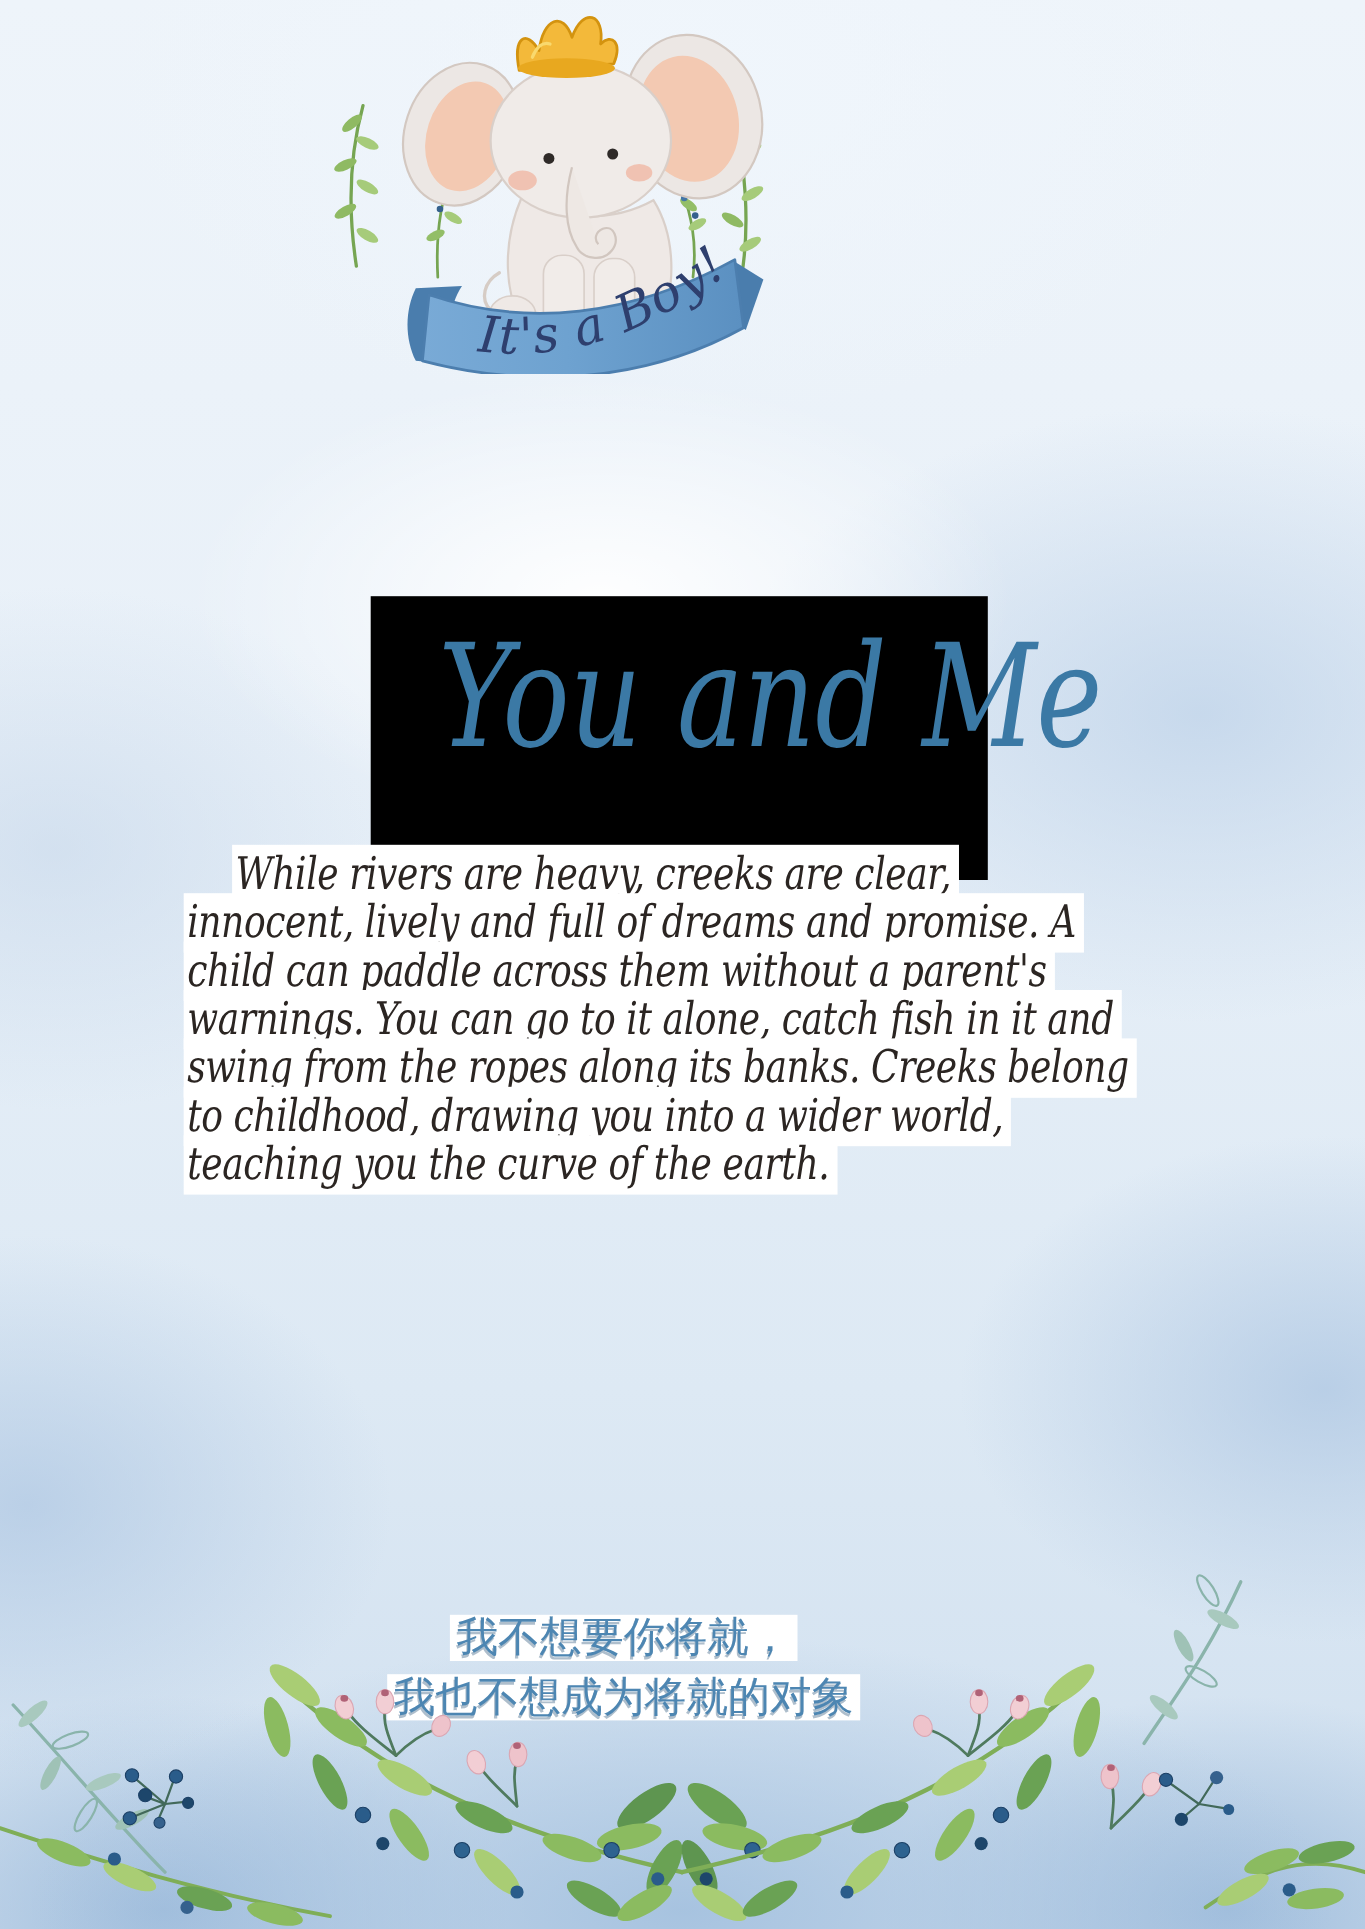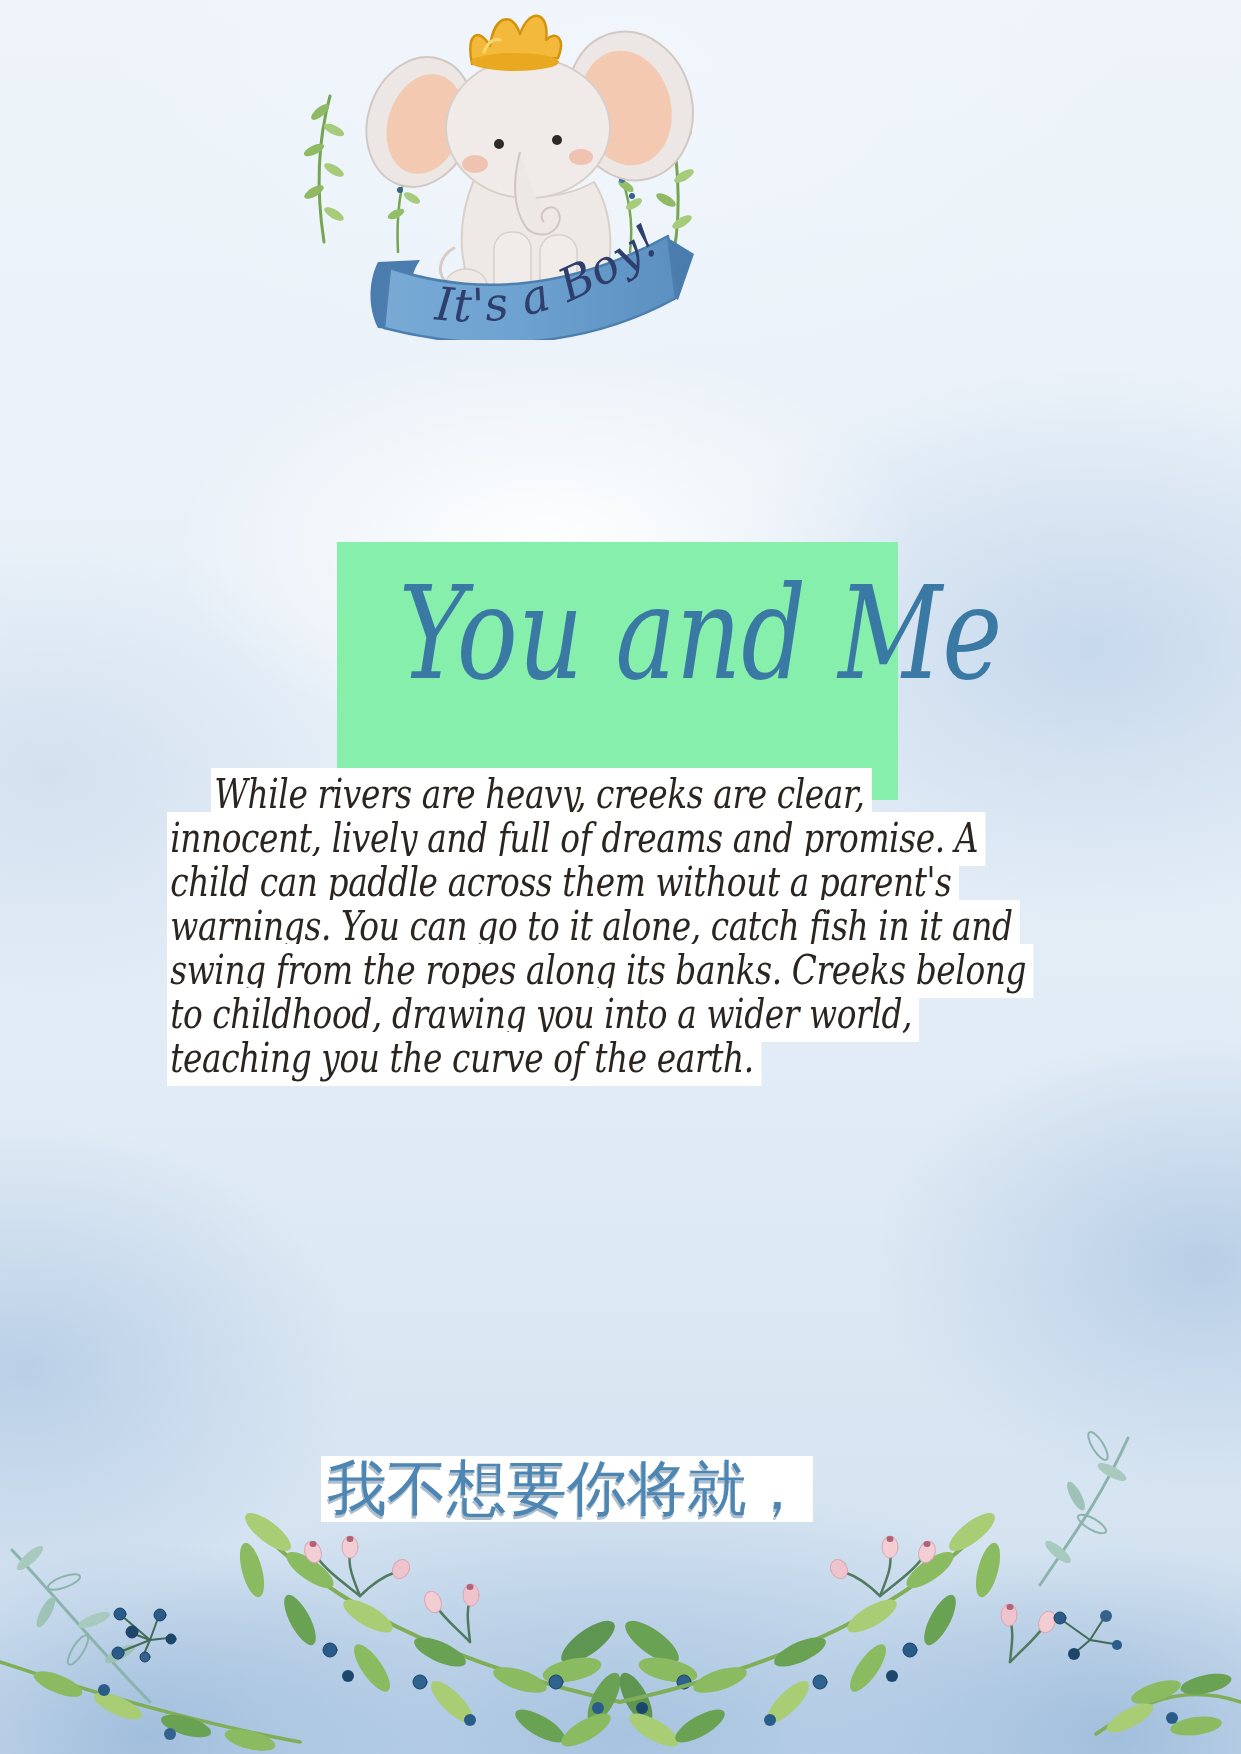--- a/index.html
+++ b/index.html
@@ -21,21 +21,21 @@
       radial-gradient(ellipse 460px 320px at 97% 72%, rgba(173,198,226,.75), rgba(173,198,226,0) 72%),
       radial-gradient(ellipse 460px 340px at 2% 78%, rgba(173,198,226,.7), rgba(173,198,226,0) 72%),
       radial-gradient(ellipse 760px 320px at 50% 99%, rgba(160,190,221,.85), rgba(160,190,221,0) 78%),
       radial-gradient(ellipse 420px 260px at 12% 99%, rgba(150,182,216,.8), rgba(150,182,216,0) 75%),
       radial-gradient(ellipse 420px 260px at 90% 99%, rgba(150,182,216,.8), rgba(150,182,216,0) 75%),
       linear-gradient(180deg,#eef4fa 0%,#e8f0f8 40%,#dde9f4 72%,#cfdfef 100%);
   }
   .illus{position:absolute;}
   .title-box{
     position:absolute;left:337px;top:542px;width:561px;height:258px;
-    background:#86efac;
+    background:#000000;
   }
   .title{
     margin:0;padding-top:26px;text-align:center;
     font-size:130px;line-height:130px;font-style:italic;font-weight:normal;
     color:var(--title-blue);
     transform:scaleX(.78);transform-origin:50% 0;
     white-space:nowrap;
   }
   .content{position:absolute;left:167px;top:772px;width:820px;color:var(--body-text);}
   .para{margin:0;}
@@ -47,21 +47,21 @@
     transform:scaleX(.8);transform-origin:0 50%;
   }
   .para .line.first{margin-left:58px;}
   .para:first-child .line.first{margin-left:44px;}
   .hl{background:#ffffff;padding:2px 9px 4px 4px;}
   .chinese{
     position:absolute;left:167px;top:1462px;width:800px;text-align:center;
     color:var(--chinese-blue);
     font-family:"Liberation Serif","DejaVu Serif",serif;
   }
-  .cn-line{font-size:60px;line-height:54px;white-space:nowrap;
+  .cn-line{font-size:38px;line-height:54px;white-space:nowrap;
     text-shadow:-1px 3px 0 rgba(43,84,122,.38);}
   .hl-cn{background:#ffffff;padding:0 6px;}
 </style>
 </head>
 <body>
 
 <svg class="illus" style="left:278px;top:0;" width="470" height="340" viewBox="0 0 470 340" aria-hidden="true">
   <defs>
     <linearGradient id="bannerGrad" x1="0" y1="0" x2="1" y2="0">
       <stop offset="0" stop-color="#79aad6"></stop>
@@ -150,20 +150,21 @@
         <div class="line"><span class="hl">child can paddle across them without a parent's</span></div>
         <div class="line"><span class="hl">warnings. You can go to it alone, catch fish in it and</span></div>
         <div class="line"><span class="hl">swing from the ropes along its banks. Creeks belong</span></div>
         <div class="line"><span class="hl">to childhood, drawing you into a wider world,</span></div>
         <div class="line"><span class="hl">teaching you the curve of the earth.</span></div>
       </div>
     </div>
 </div>
 <div class="chinese" id="chinese">
     <div class="cn-line"><span class="hl-cn">我不想要你将就，</span></div>
+    <div class="cn-line"><span class="hl-cn">我也不想成为将就的对象</span></div>
   </div>
 
 <svg class="illus" style="left:0;top:1400px;" width="1241" height="354" viewBox="0 0 1241 354" aria-hidden="true">
   <g stroke-linecap="round">
 
     <g>
       <path d="M150,302 C110,262 60,202 12,150" fill="none" stroke="#8ab4ab" stroke-width="3"></path>
       <ellipse cx="30" cy="158" rx="17" ry="5.5" fill="#a8c9be" transform="rotate(-42 30 158)"></ellipse>
       <ellipse cx="64" cy="182" rx="17" ry="5.5" fill="none" stroke="#8ab4ab" stroke-width="2" transform="rotate(-20 64 182)"></ellipse>
       <ellipse cx="46" cy="212" rx="17" ry="5.5" fill="#9fc2b6" transform="rotate(-62 46 212)"></ellipse>

